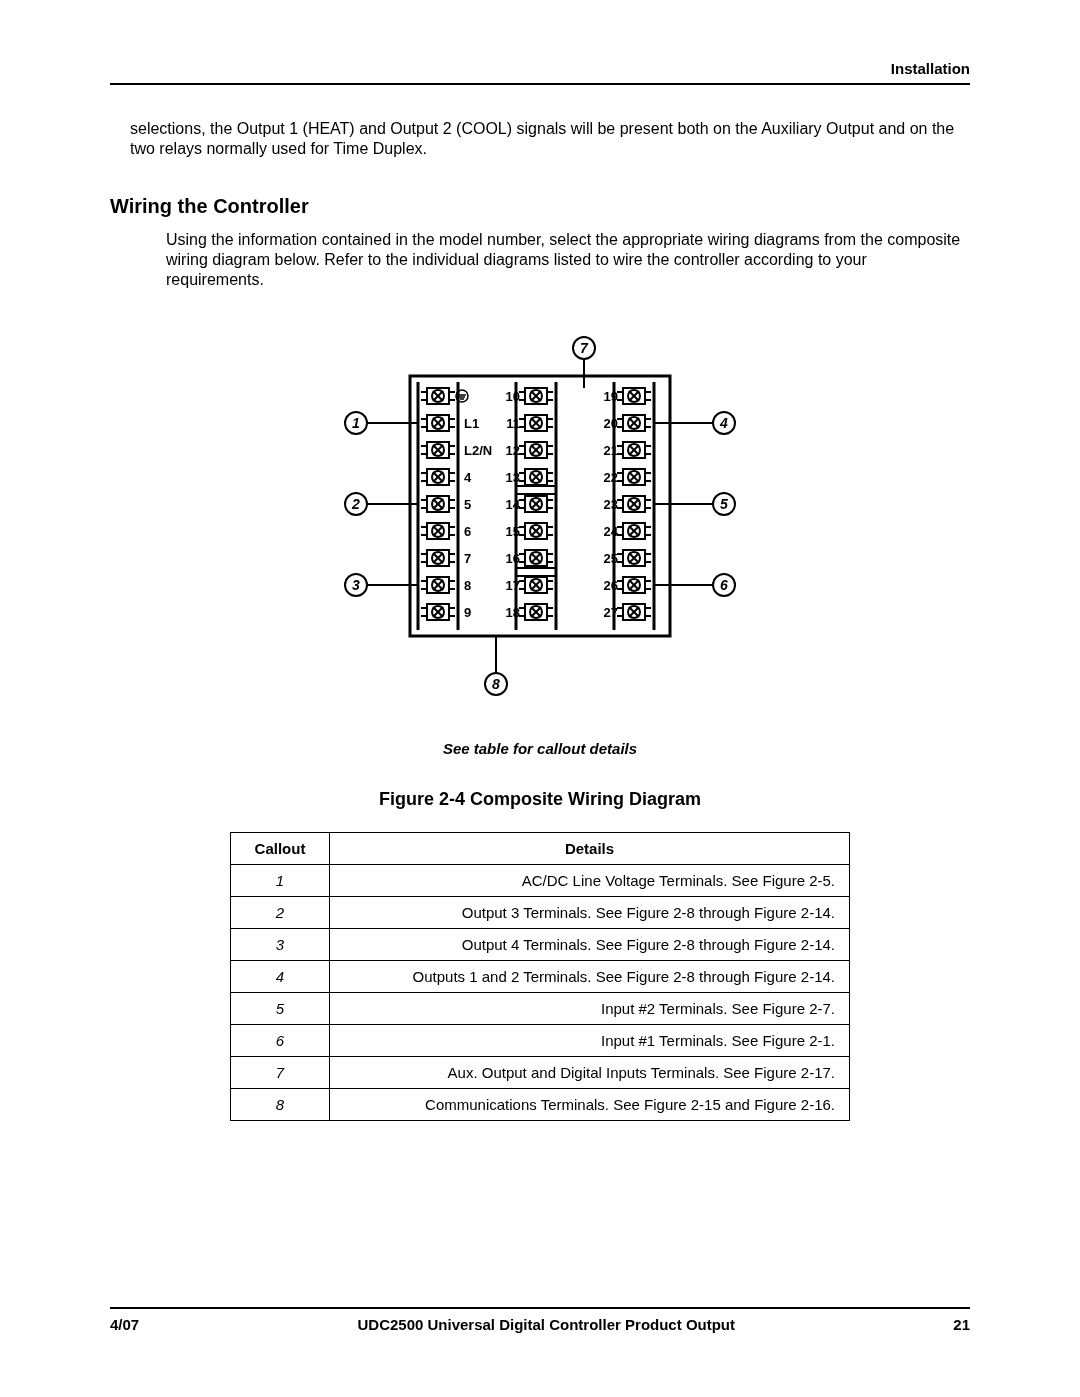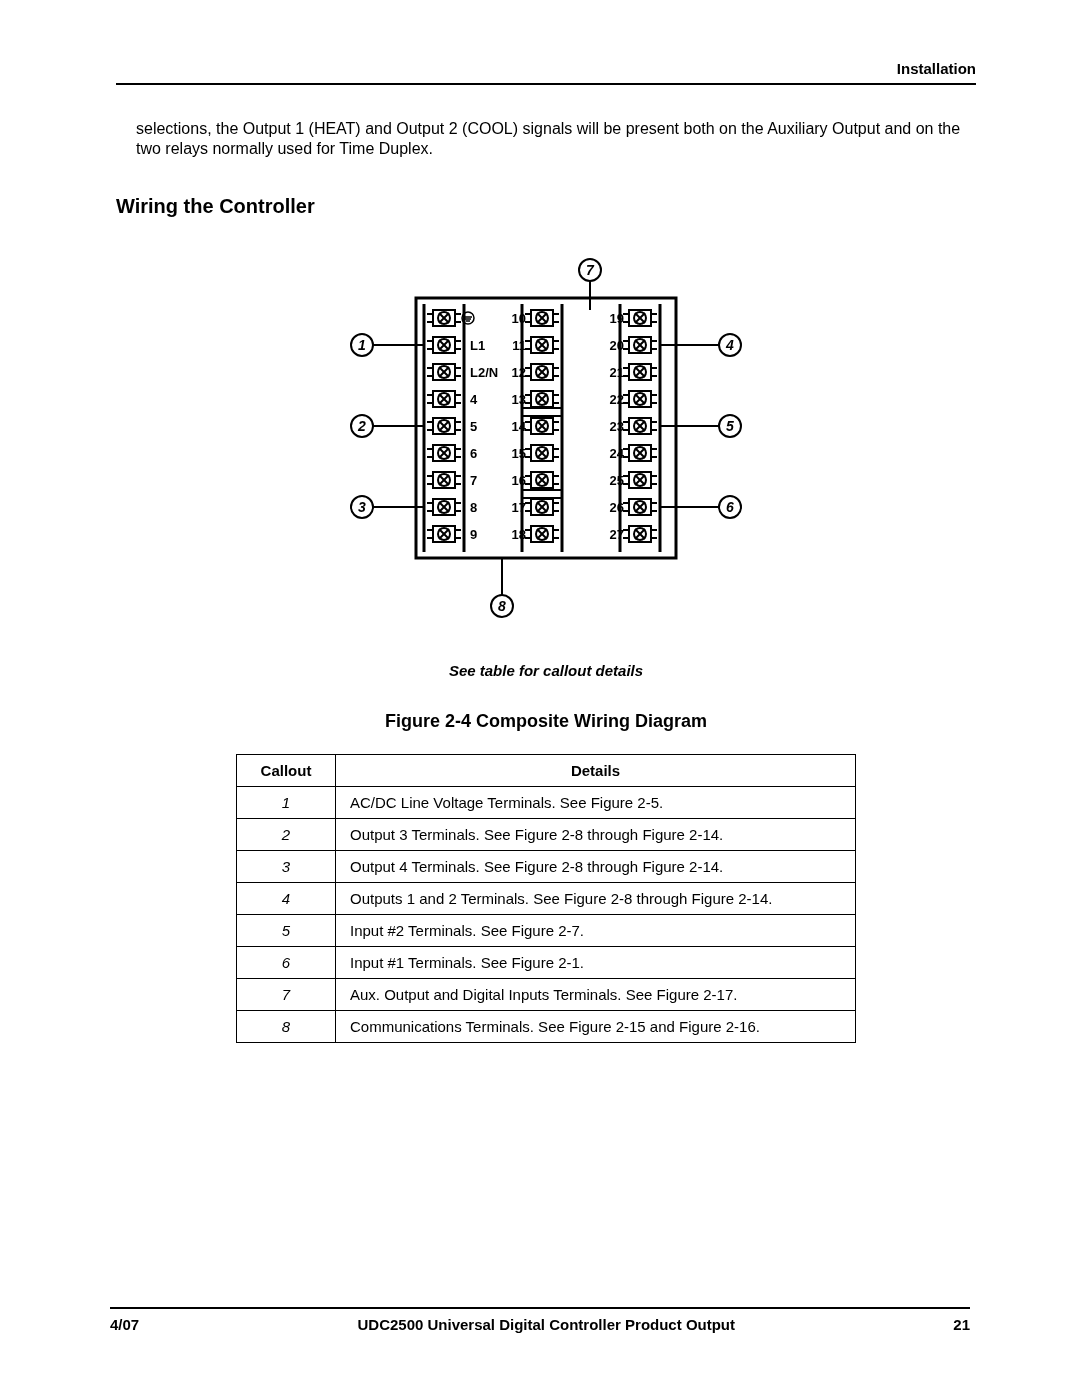--- a/index.html
+++ b/index.html
@@ -8,21 +8,21 @@
     padding: 0;
     width: 1080px;
     height: 1397px;
     background: #fff;
     font-family: Arial, Helvetica, sans-serif;
     color: #000;
     position: relative;
   }
   .page {
     position: absolute;
-    left: 116px;
+    left: 110px;
     top: 60px;
     width: 860px;
     height: 1200px;
   }
   .section-label {
     text-align: right;
     font-weight: bold;
     font-size: 15px;
     margin-bottom: 6px;
   }
@@ -89,21 +89,21 @@
   table.callout {
     border-collapse: collapse;
     width: 620px;
     margin: 0 auto;
     font-family: Liberation Sans, sans-serif;
     font-size: 15px;
   }
   table.callout th, table.callout td {
     border: 1px solid #000;
     padding: 7px 14px;
-    text-align: left;
+    text-align: right;
     vertical-align: middle;
   }
   table.callout th {
     font-weight: bold;
     text-align: center;
   }
   table.callout td.co {
     width: 70px;
     text-align: center;
     font-style: italic;
@@ -130,20 +130,21 @@
 
 <div class="page">
 
   <div class="section-label">Installation</div>
   <hr class="rule">
 
   <p class="body-text">selections, the Output 1 (HEAT) and Output 2 (COOL) signals will be present both on the Auxiliary Output and on the two relays normally used for Time Duplex.</p>
 
   <div class="heading">Wiring the Controller</div>
 
+  <p class="body-text indent">Using the information contained in the model number, select the appropriate wiring diagrams from the composite wiring diagram below. Refer to the individual diagrams listed to wire the controller according to your requirements.</p>
 
   <div class="diagram-wrap">
     <svg class="diagram" width="460" height="400" viewBox="0 0 460 400">
       <defs>
 
         <g id="term">
           <rect x="0" y="0" width="22" height="16" fill="#fff" stroke="#000" stroke-width="2"></rect>
           <circle cx="11" cy="8" r="6" fill="none" stroke="#000" stroke-width="2"></circle>
           <line x1="6" y1="3" x2="16" y2="13" stroke="#000" stroke-width="2"></line>
           <line x1="16" y1="3" x2="6" y2="13" stroke="#000" stroke-width="2"></line>

